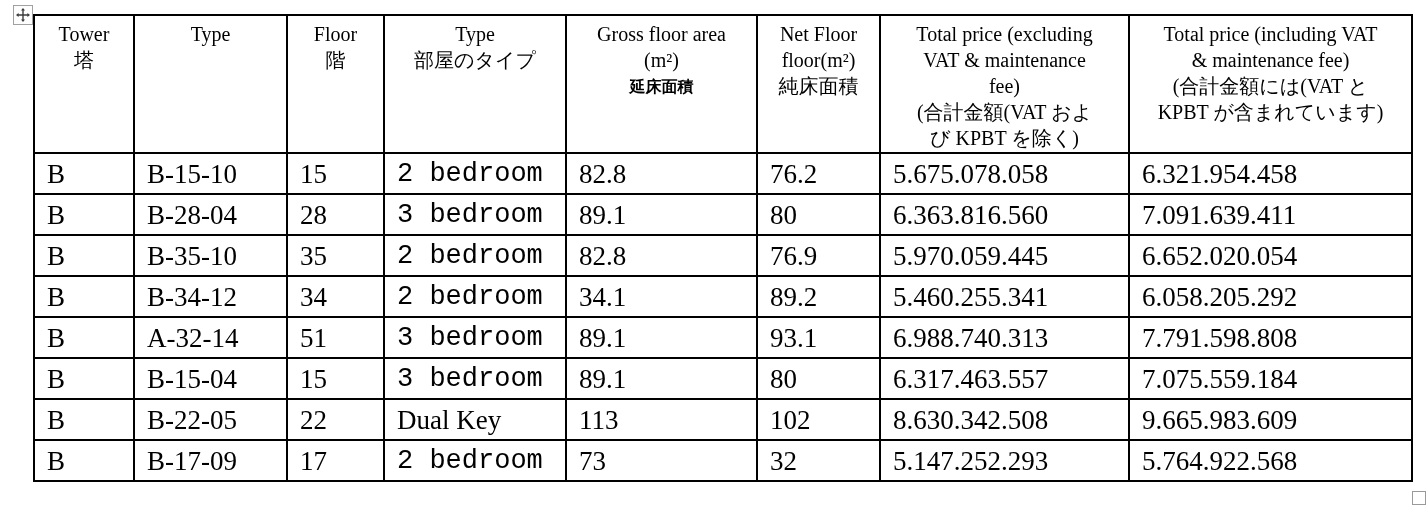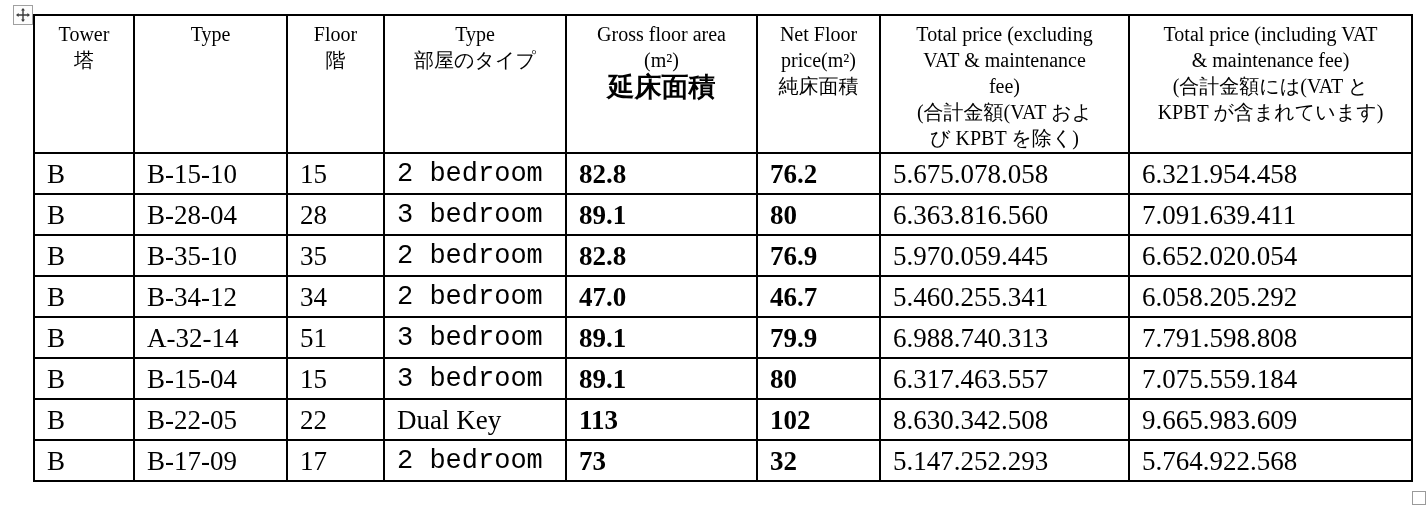--- a/index.html
+++ b/index.html
@@ -58,30 +58,30 @@
     font-size: 27px;
     line-height: 30px;
     padding-left: 12px;
     white-space: nowrap;
     overflow: hidden;
   }
   .hline { display: block; }
   .hline.cjk-bold {
     font-family: "Liberation Sans", "DejaVu Sans", sans-serif;
     font-weight: bold;
-    font-size: 27px;
+    font-size: 16px;
     line-height: 28px;
   }
   td.type-mono {
     font-family: "Liberation Mono", "DejaVu Sans Mono", monospace;
     font-size: 23px;
   }
   td.cell-code { padding-left: 10px; }
   td.cell-floor { padding-left: 9px; }
-  td.cell-gross, td.cell-net { padding-left: 14px; font-weight: bold; }
+  td.cell-gross, td.cell-net { padding-left: 14px; }
   td.cell-price-excl, td.cell-price-incl { padding-left: 13px; margin-left: 12px; }
 </style>
 </head>
 <body>
 
 <div class="canvas">
 
   <div class="move-handle" title="">
     <span style="display:flex;">
       <svg width="14" height="14" viewBox="0 0 14 14">
@@ -118,21 +118,21 @@
             <span class="hline">Type</span>
             <span class="hline">部屋のタイプ</span>
           </th>
           <th>
             <span class="hline">Gross floor area</span>
             <span class="hline">(m²)</span>
             <span class="hline cjk-bold">延床面積</span>
           </th>
           <th>
             <span class="hline">Net Floor</span>
-            <span class="hline">price(m²)</span>
+            <span class="hline">floor(m²)</span>
             <span class="hline">純床面積</span>
           </th>
           <th>
             <span class="hline">Total price (excluding</span>
             <span class="hline">VAT &amp; maintenance</span>
             <span class="hline">fee)</span>
             <span class="hline">(合計金額(VAT およ</span>
             <span class="hline">び KPBT を除く)</span>
           </th>
           <th>
@@ -172,32 +172,32 @@
           <td class="cell-gross">82.8</td>
           <td class="cell-net">76.9</td>
           <td class="cell-price-excl">5.970.059.445</td>
           <td class="cell-price-incl">6.652.020.054</td>
         </tr>
         <tr>
           <td class="cell-tower">B</td>
           <td class="cell-code">B-34-12</td>
           <td class="cell-floor">34</td>
           <td class="cell-type type-mono">2 bedroom</td>
-          <td class="cell-gross">47.0</td>
-          <td class="cell-net">46.7</td>
+          <td class="cell-gross">34.1</td>
+          <td class="cell-net">89.2</td>
           <td class="cell-price-excl">5.460.255.341</td>
           <td class="cell-price-incl">6.058.205.292</td>
         </tr>
         <tr>
           <td class="cell-tower">B</td>
           <td class="cell-code">A-32-14</td>
           <td class="cell-floor">51</td>
           <td class="cell-type type-mono">3 bedroom</td>
           <td class="cell-gross">89.1</td>
-          <td class="cell-net">79.9</td>
+          <td class="cell-net">93.1</td>
           <td class="cell-price-excl">6.988.740.313</td>
           <td class="cell-price-incl">7.791.598.808</td>
         </tr>
         <tr>
           <td class="cell-tower">B</td>
           <td class="cell-code">B-15-04</td>
           <td class="cell-floor">15</td>
           <td class="cell-type type-mono">3 bedroom</td>
           <td class="cell-gross">89.1</td>
           <td class="cell-net">80</td>

